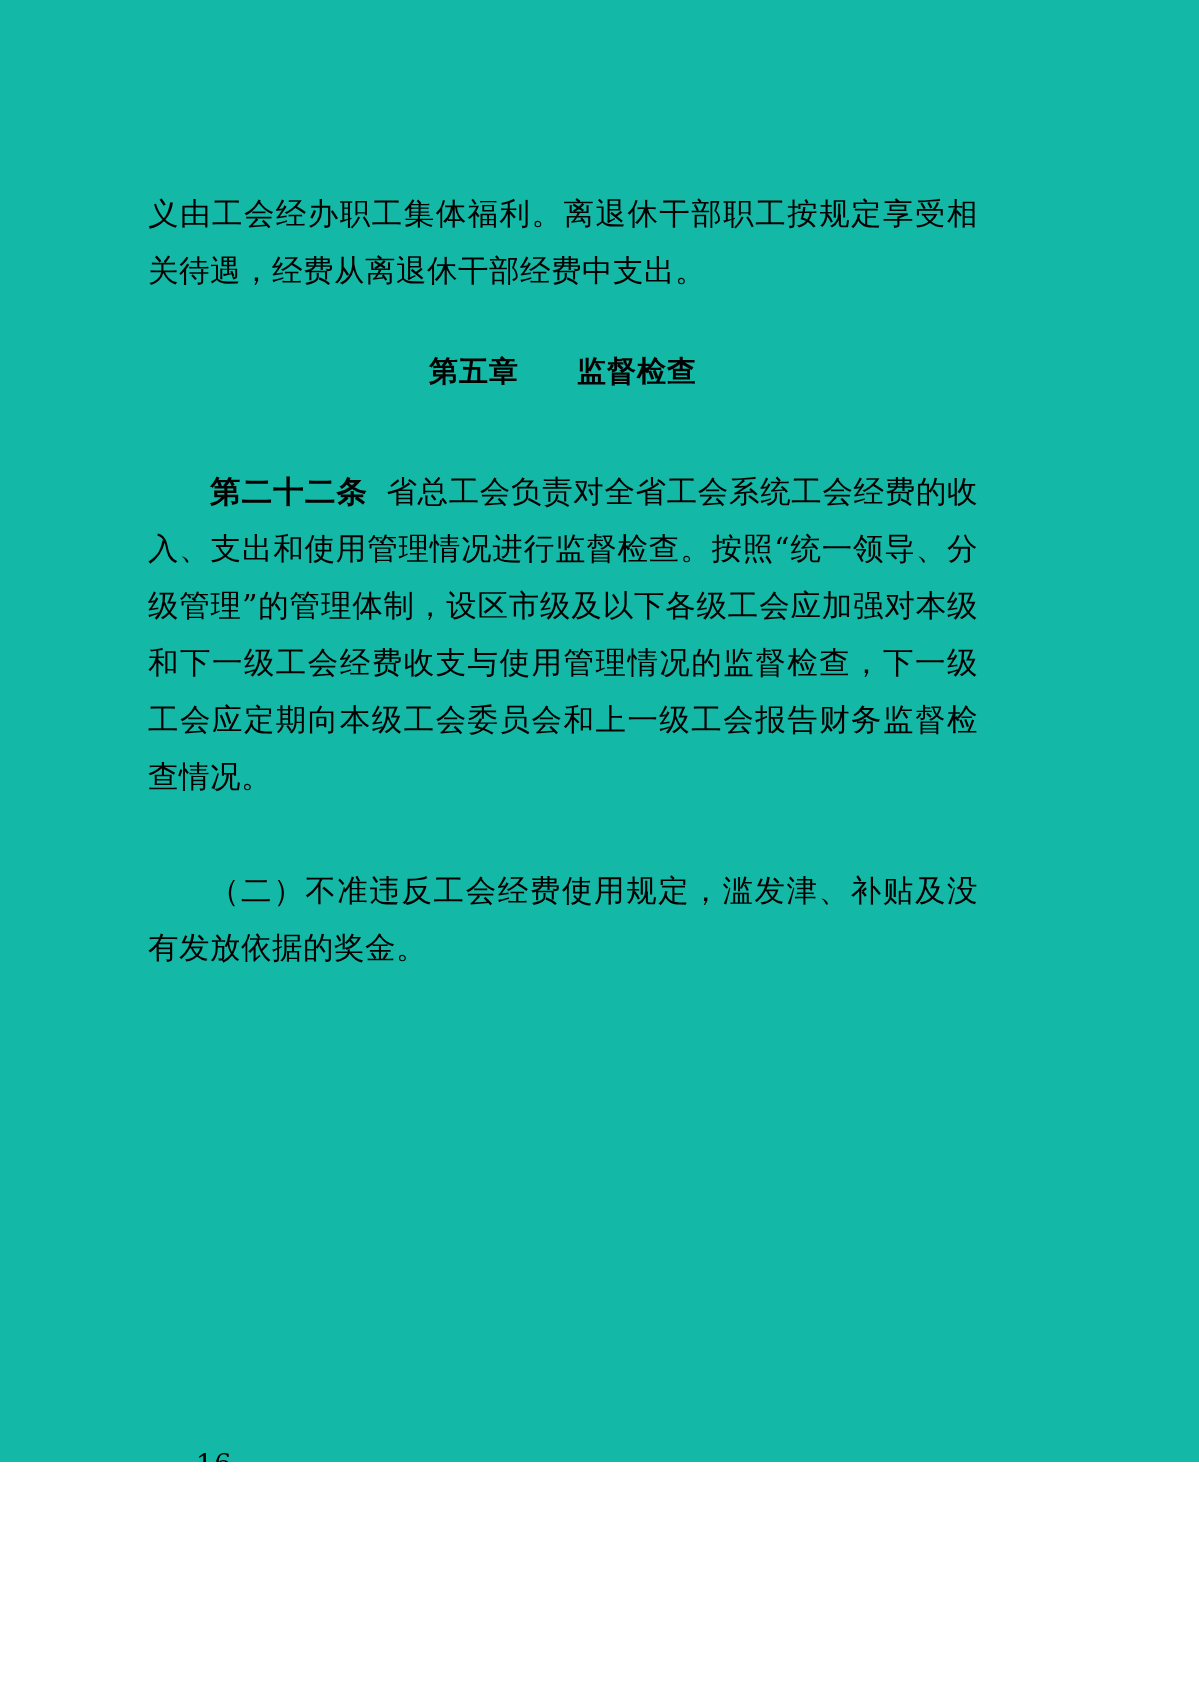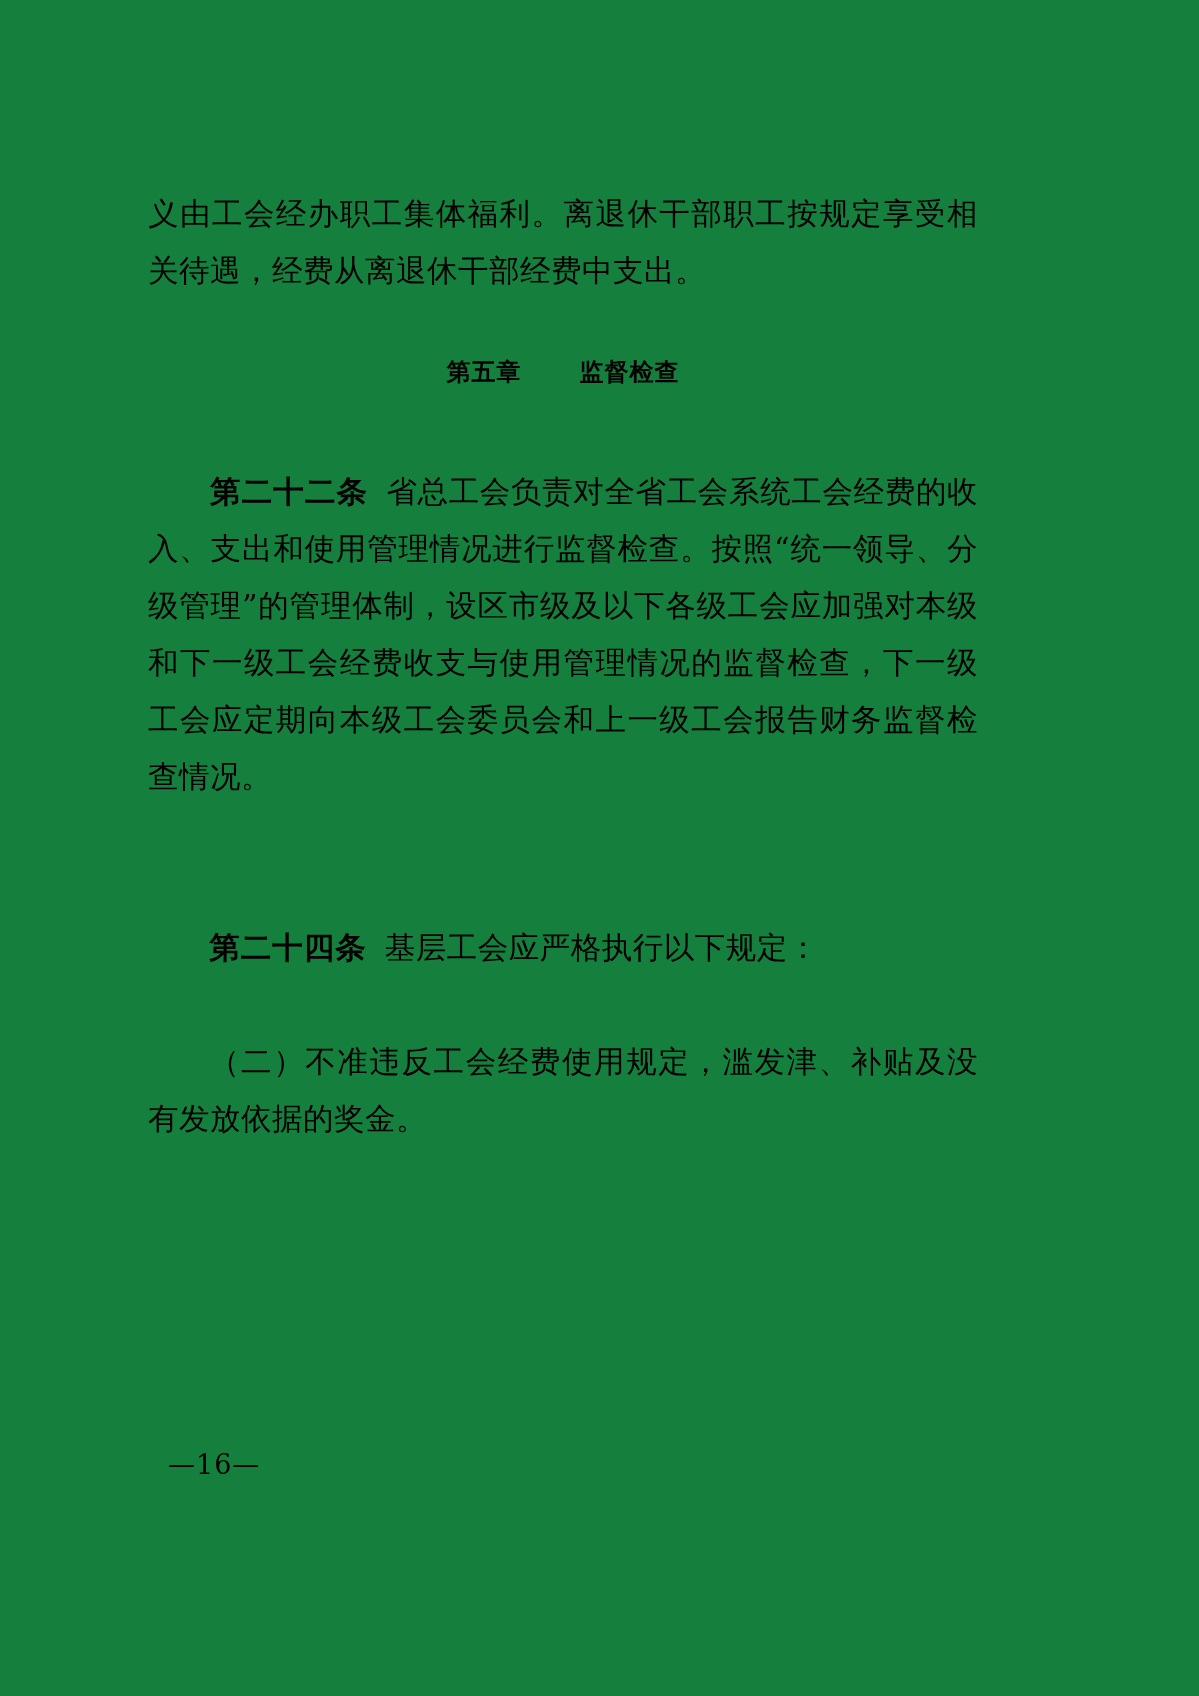--- a/index.html
+++ b/index.html
@@ -3,22 +3,22 @@
 <meta charset="utf-8">
 <style>
   html, body {
     margin: 0;
     padding: 0;
     background: #ffffff;
   }
   .page {
     position: relative;
     width: 1199px;
-    height: 1696px;
-    background: #15803d;
+    height: 1462px;
+    background: #14b8a6;
     box-sizing: border-box;
     font-family: "DejaVu Serif", serif;
     color: #000000;
     overflow: hidden;
   }
   .content {
     position: absolute;
     left: 148px;
     top: 185px;
     width: 830px;
@@ -35,21 +35,21 @@
   .para.first-continued {
     text-indent: 0;
   }
   .para.indent2 {
     text-indent: 61px;
   }
   .chapter-heading {
     margin: 0;
     padding-top: 44px;
     padding-bottom: 6px;
-    font-size: 24px;
+    font-size: 29px;
     line-height: 57px;
     font-weight: bold;
     text-align: center;
     letter-spacing: 1px;
   }
   .chapter-heading .gap {
     display: inline-block;
     width: 58px;
   }
   .bold-lead {
@@ -80,23 +80,20 @@
 
     <h2 class="chapter-heading">
       <span>第五章</span><span class="gap"></span><span>监督检查</span>
     </h2>
 
     <p class="para indent2">
       <span class="bold-lead">第二十二条</span><span class="lead-gap"></span><span>省总工会负责对全省工会系统工会经费的收入、支出和使用管理情况进行监督检查。按照“统一领导、分级管理”的管理体制，设区市级及以下各级工会应加强对本级和下一级工会经费收支与使用管理情况的监督检查，下一级工会应定期向本级工会委员会和上一级工会报告财务监督检查情况。</span>
     </p>
 
 
-    <p class="para indent2">
-      <span class="bold-lead">第二十四条</span><span class="lead-gap"></span><span>基层工会应严格执行以下规定：</span>
-    </p>
 
 
     <p class="para indent2">（二）不准违反工会经费使用规定，滥发津、补贴及没有发放依据的奖金。</p>
 
   </div>
 
   <div class="footer">—16—</div>
 
 </div>
 

